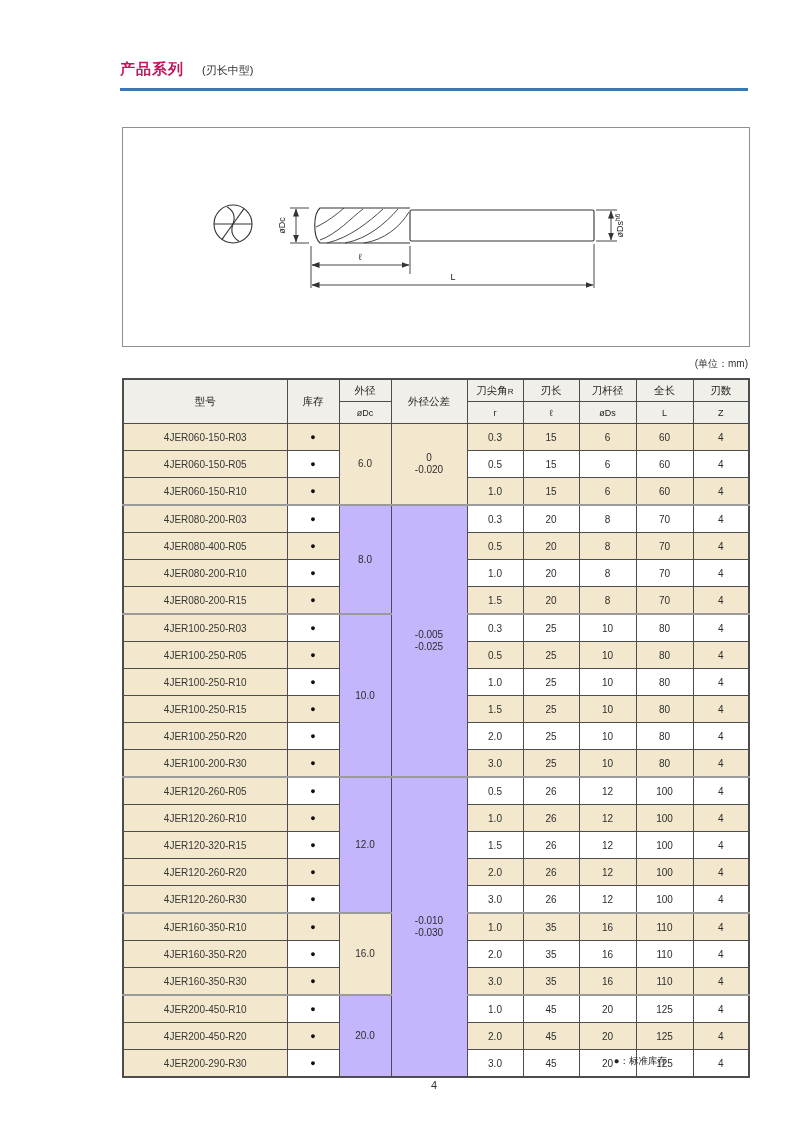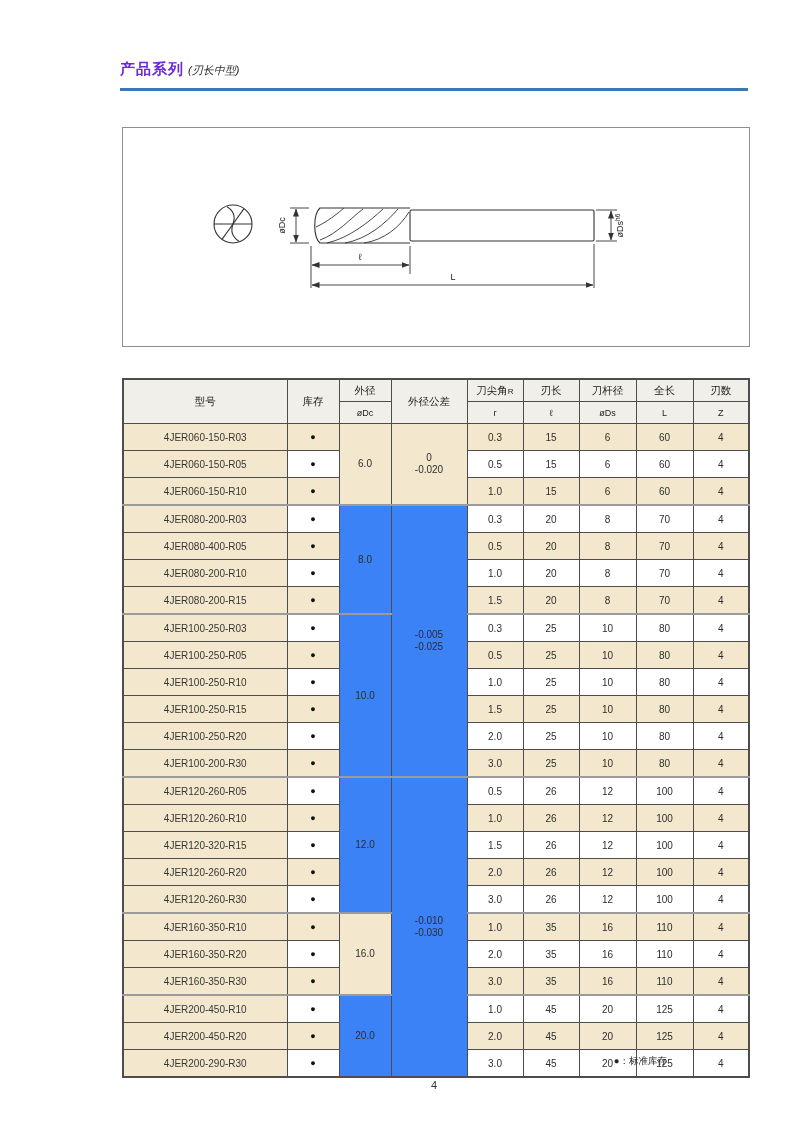--- a/index.html
+++ b/index.html
@@ -2,22 +2,22 @@
 <html style="--accent: #3878B4; --stripe: #F3E8CD; --header-bg: #F1EFEA; --border-dark: #4D4D4D; --border-group: #9B9B9B;"><head>
 <meta charset="utf-8">
 <style>
   html,body { margin:0; padding:0; background:#ffffff; }
   .page {
     position:relative; width:794px; height:1123px; background:#fff;
     font-family:"Liberation Sans", sans-serif; overflow:hidden;
   }
   
   .title-row { position:absolute; left:120px; top:60px; white-space:nowrap; }
-  .title { font-size:15px; font-weight:bold; color:#6d28d9; letter-spacing:1px; }
-  .subtitle { font-size:11px; color:#2b2b2b; margin-left:4px;font-style:italic; }
+  .title { font-size:15px; font-weight:bold; color:#be185d; letter-spacing:1px; }
+  .subtitle { font-size:11px; color:#2b2b2b; margin-left:18px; }
   .rule { position:absolute; left:120px; top:88px; width:628px; height:3px; background:var(--accent,#3878B4); }
 
   
   .diagram-box {
     position:absolute; left:122px; top:127px; width:626px; height:218px;
     border:1px solid #8f8f8f; background:#fff;
   }
   .diagram-box svg { display:block; }
   .dim-label { fill:#222; font-size:9px; font-family:"Liberation Sans",sans-serif; }
 
@@ -35,21 +35,21 @@
     border:1px solid var(--border-dark,#4D4D4D);
     text-align:center; vertical-align:middle; padding:0 2px;
     overflow:hidden; white-space:nowrap;
   }
   thead th { background:var(--header-bg,#F1EFEA); font-weight:normal; font-size:10.5px; color:#1c1c1c; height:21px; }
   thead tr.sub th { font-size:9px; height:21px; }
   thead th .small-cap { font-size:8px; }
   tbody td { height:26px; background:#fff; }
   tbody tr.stripe td { background:var(--stripe,#F3E8CD); }
   tbody td.model { background:var(--stripe,#F3E8CD); font-size:10px; color:#363636;margin-top:32px; }
-  tbody td.merged { background:#3b82f6; font-size:10px; line-height:12px; }
+  tbody td.merged { background:#c4b5fd; font-size:10px; line-height:12px; }
   tbody td.stockc { font-size:9px; color:#111; }
   tbody tr.group-start td { border-top:2px solid var(--border-group,#9B9B9B); }
 
   
   .footer-note { position:absolute; left:122px; top:1055px; width:545px; text-align:right; font-size:9.5px; color:#222; }
   .page-number { position:absolute; left:120px; top:1079px; width:628px; text-align:center; font-size:11px; color:#333; }
 </style>
 </head>
 <body>
 
@@ -106,20 +106,21 @@
         <line x1="189" y1="157" x2="470" y2="157" marker-start="url(#arr)" marker-end="url(#arr)"></line>
       </g>
 
       <text class="dim-label" x="162" y="97.5" text-anchor="middle" transform="rotate(-90 162 97.5)">øDc</text>
       <text class="dim-label" x="500" y="97.5" text-anchor="middle" transform="rotate(-90 500 97.5)"><tspan>øDs</tspan><tspan dy="-3.5" font-size="6.5">h6</tspan></text>
       <text class="dim-label" x="237" y="132" text-anchor="middle" font-size="10">ℓ</text>
       <text class="dim-label" x="330" y="152" text-anchor="middle" font-size="10">L</text>
     </svg>
   </div>
 
+  <div class="units">(单位：mm)</div>
 
   <table class="spec">
     <colgroup>
       <col style="width:164px">
         <col style="width:52px">
         <col style="width:52px">
         <col style="width:76px">
       <col style="width:56px">
         <col style="width:56px">
         <col style="width:57px">

